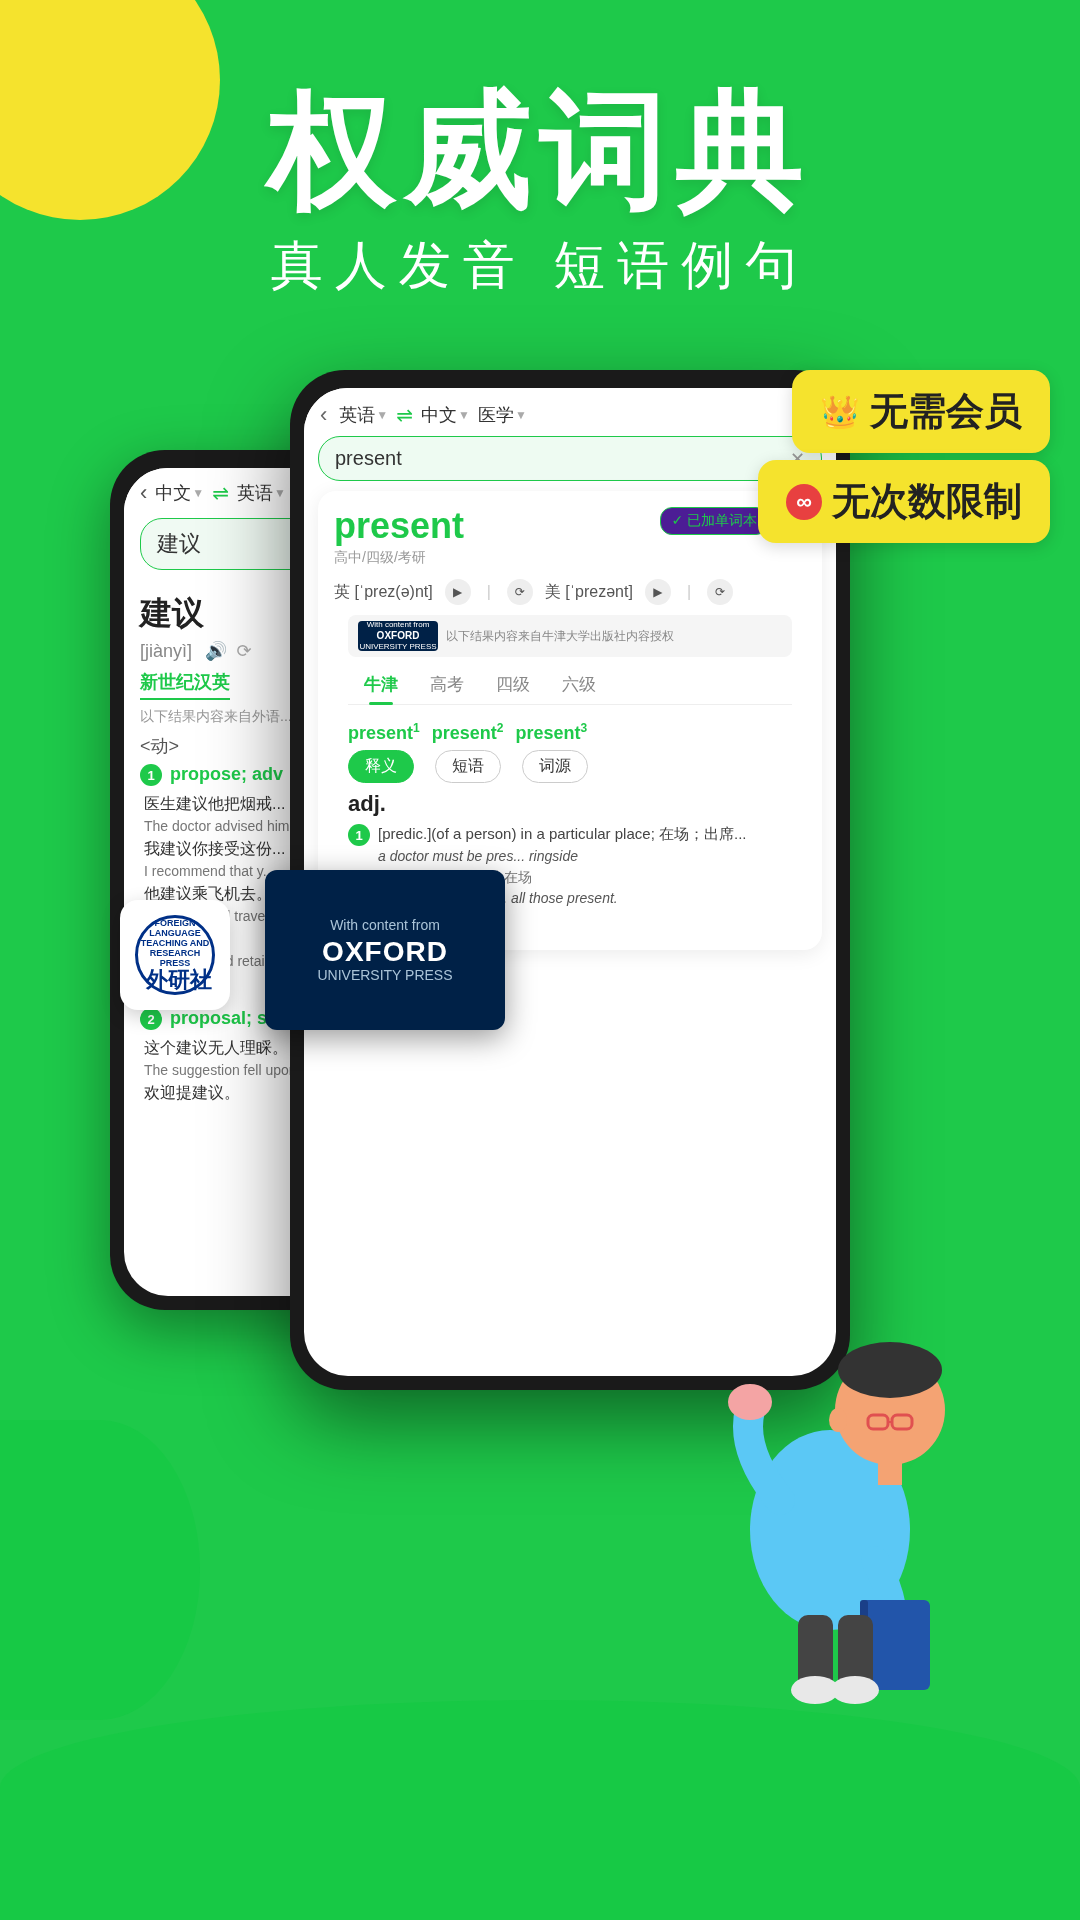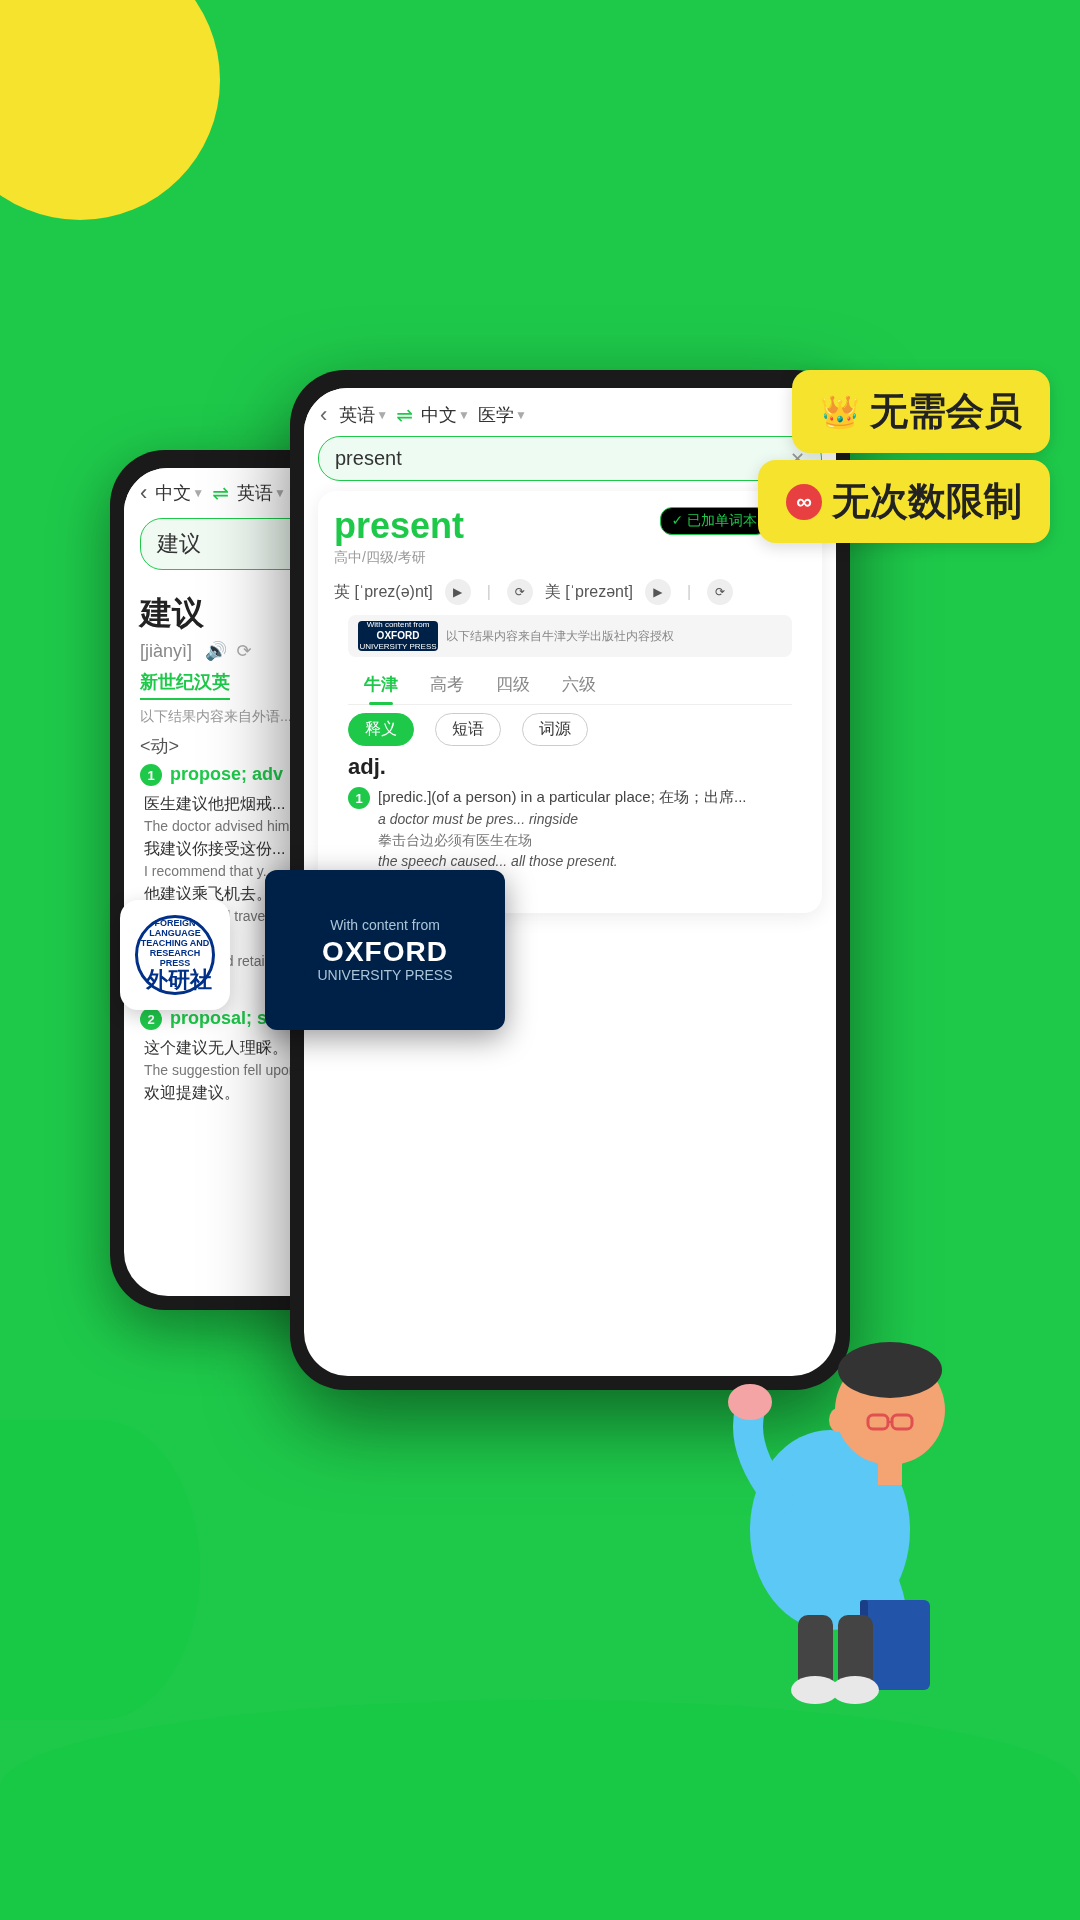--- a/index.html
+++ b/index.html
@@ -594,21 +594,21 @@
       font-size: 12px;
       color: #888;
       flex: 1;
     }
 
     
     .added-badge {
       display: inline-flex;
       align-items: center;
       gap: 4px;
-      background: #000000;
+      background: #4c1d95;
       color: #1ec94a;
       font-size: 14px;
       padding: 4px 10px;
       border-radius: 12px;
       border: 1px solid #1ec94a;
     }
 
     
     .more-menu-btn {
       width: 32px;
@@ -670,20 +670,22 @@
     }
   </style>
 </head>
 <body>
 
 <div class="yellow-circle"></div>
 <div class="green-shape-left"></div>
 <div class="green-shape-bottom"></div>
 
 <div class="hero-section">
+  <div class="hero-title">权威词典</div>
+  <div class="hero-subtitle">真人发音  短语例句</div>
 </div>
 
 <div class="badge-wuxu">
   <span class="badge-crown">👑</span>
   <span class="badge-text">无需会员</span>
 </div>
 
 <div class="badge-wuci">
   <div class="badge-infinity">∞</div>
   <span class="badge-text">无次数限制</span>
@@ -841,20 +843,25 @@
             <span>高考</span>
           </div>
           <div class="tab-item">
             <span>四级</span>
           </div>
           <div class="tab-item">
             <span>六级</span>
           </div>
         </div>
 
+        <div class="present-entries">
+          <span class="entry-link">present<sup>1</sup></span>
+          <span class="entry-link">present<sup>2</sup></span>
+          <span class="entry-link">present<sup>3</sup></span>
+        </div>
 
         <div class="chips-row">
           <div class="chip active">
             <span>释义</span>
           </div>
           <div class="chip">
             <span>短语</span>
           </div>
           <div class="chip">
             <span>词源</span>

